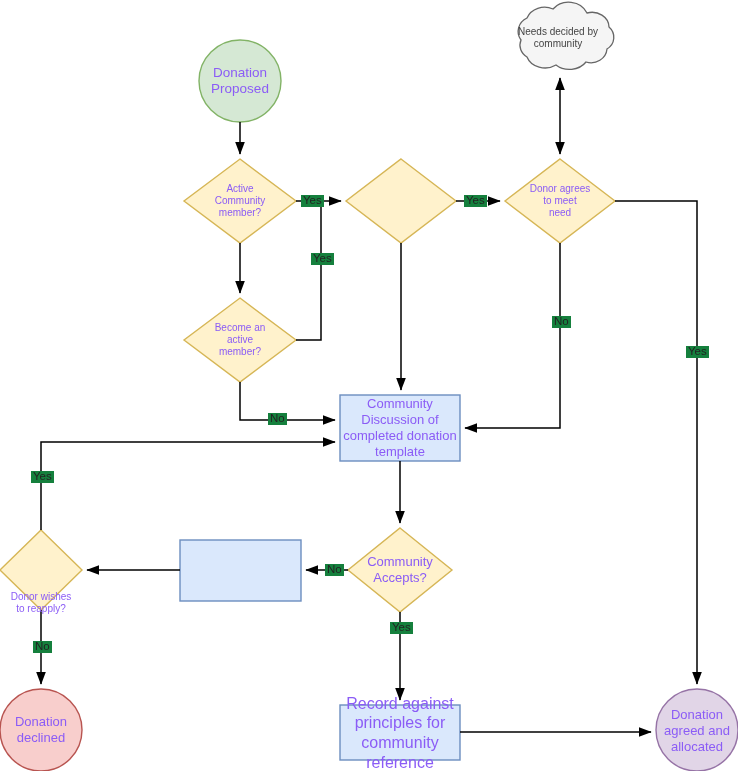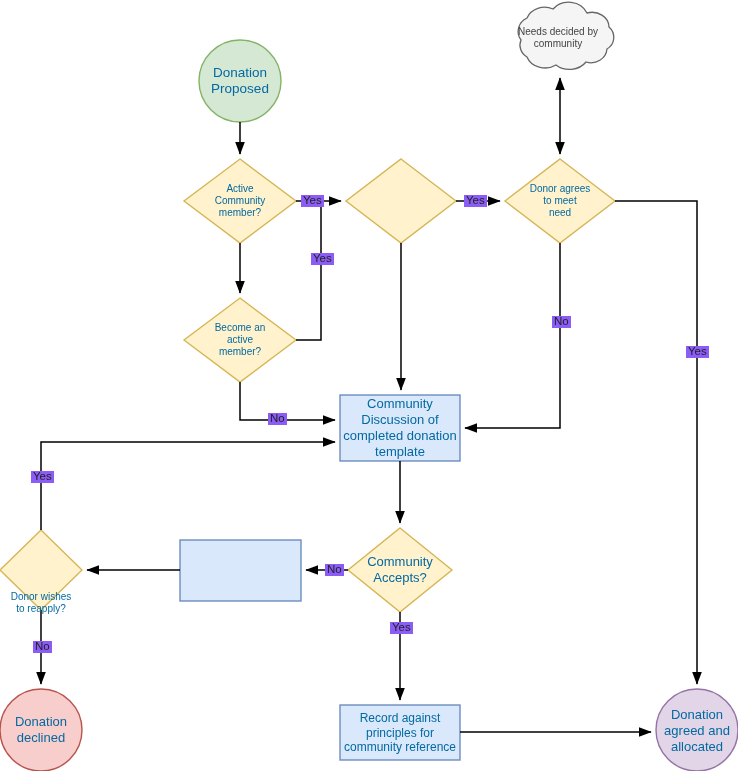--- a/index.html
+++ b/index.html
@@ -26,37 +26,37 @@
     top: 0;
     width: 738px;
     height: 771px;
   }
   .node-label {
     position: absolute;
     display: flex;
     align-items: center;
     justify-content: center;
     text-align: center;
-    color: #0369a1;
+    color: #8b5cf6;
     pointer-events: none;
     line-height: 1.22;
     white-space: pre-line;
   }
   .edge-label {
     position: absolute;
     color: #222222;
     font-size: 11.5px;
     text-align: center;
     white-space: nowrap;
-    background: #8b5cf6;
+    background: #15803d;
     padding: 0 2px;
     line-height: 1;
   }
   .lbl-sm  { font-size: 10px; }
-  .lbl-md  { font-size: 12px; }
+  .lbl-md  { font-size: 16px; }
   .lbl-lg  { font-size: 13px; }
   .lbl-xl  { font-size: 13.5px; }
 </style>
 </head>
 <body>
 
 <div id="flowchart-canvas">
 
   <svg id="flow-svg" viewBox="0 0 738 771">
     <defs>

